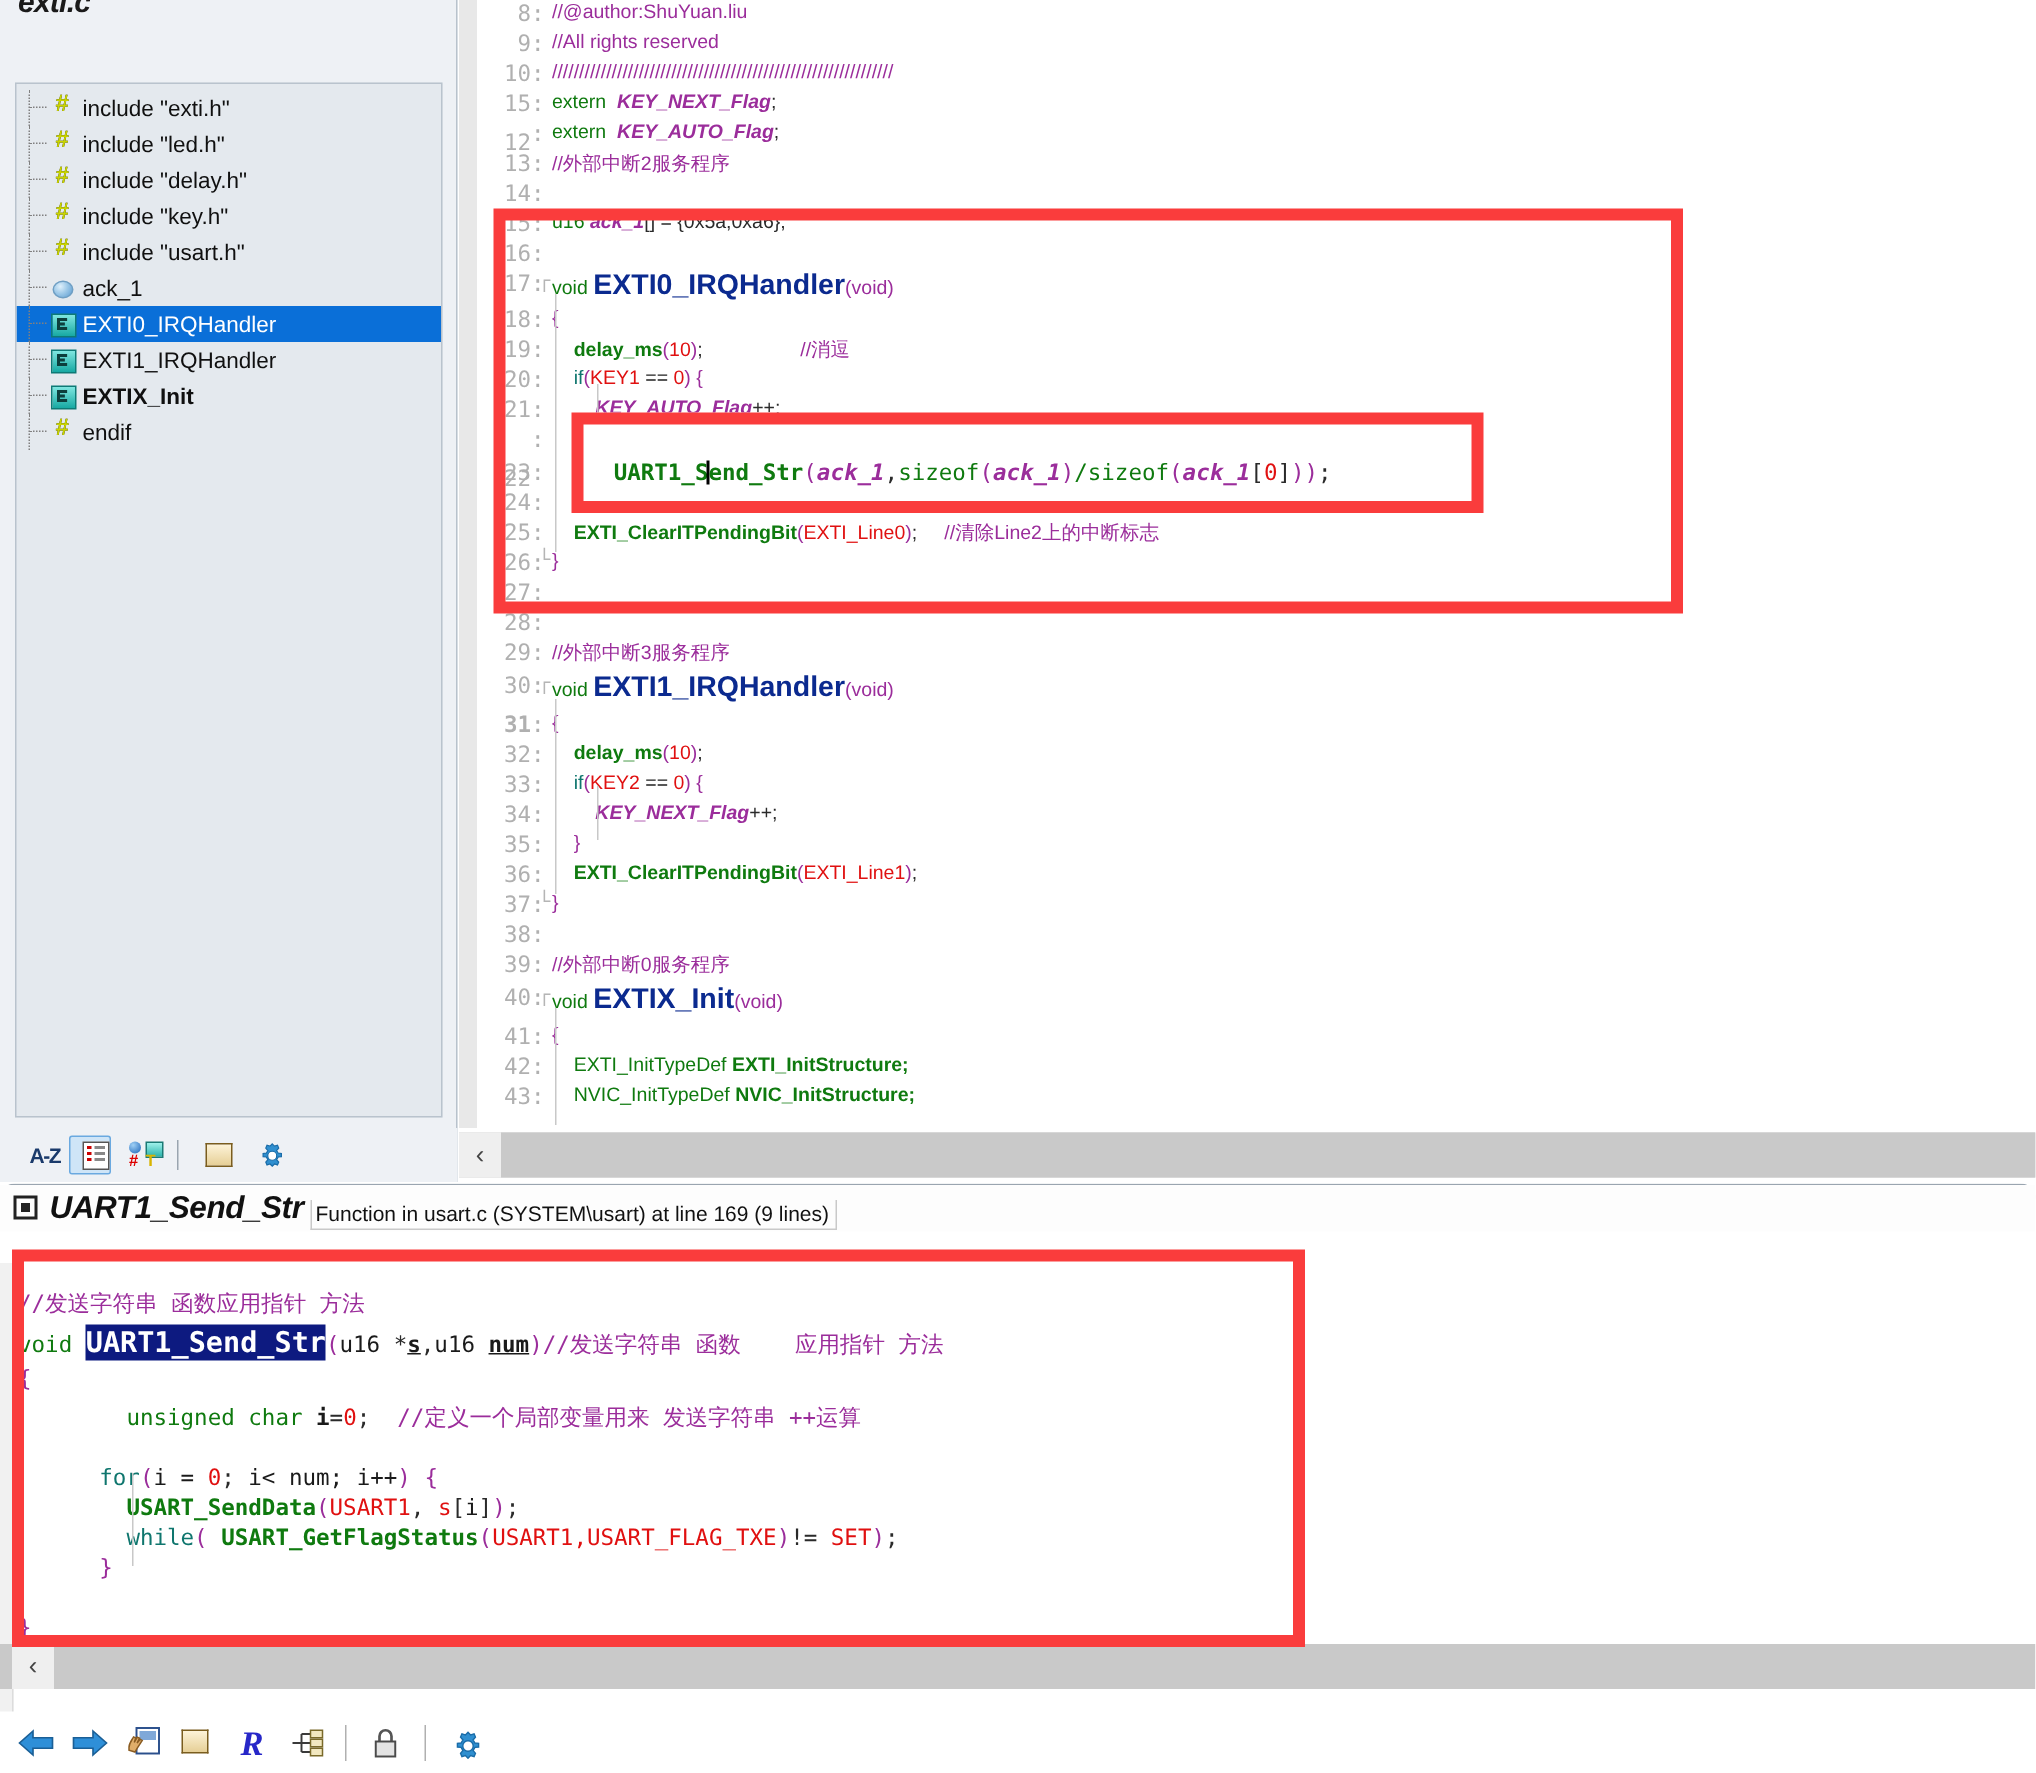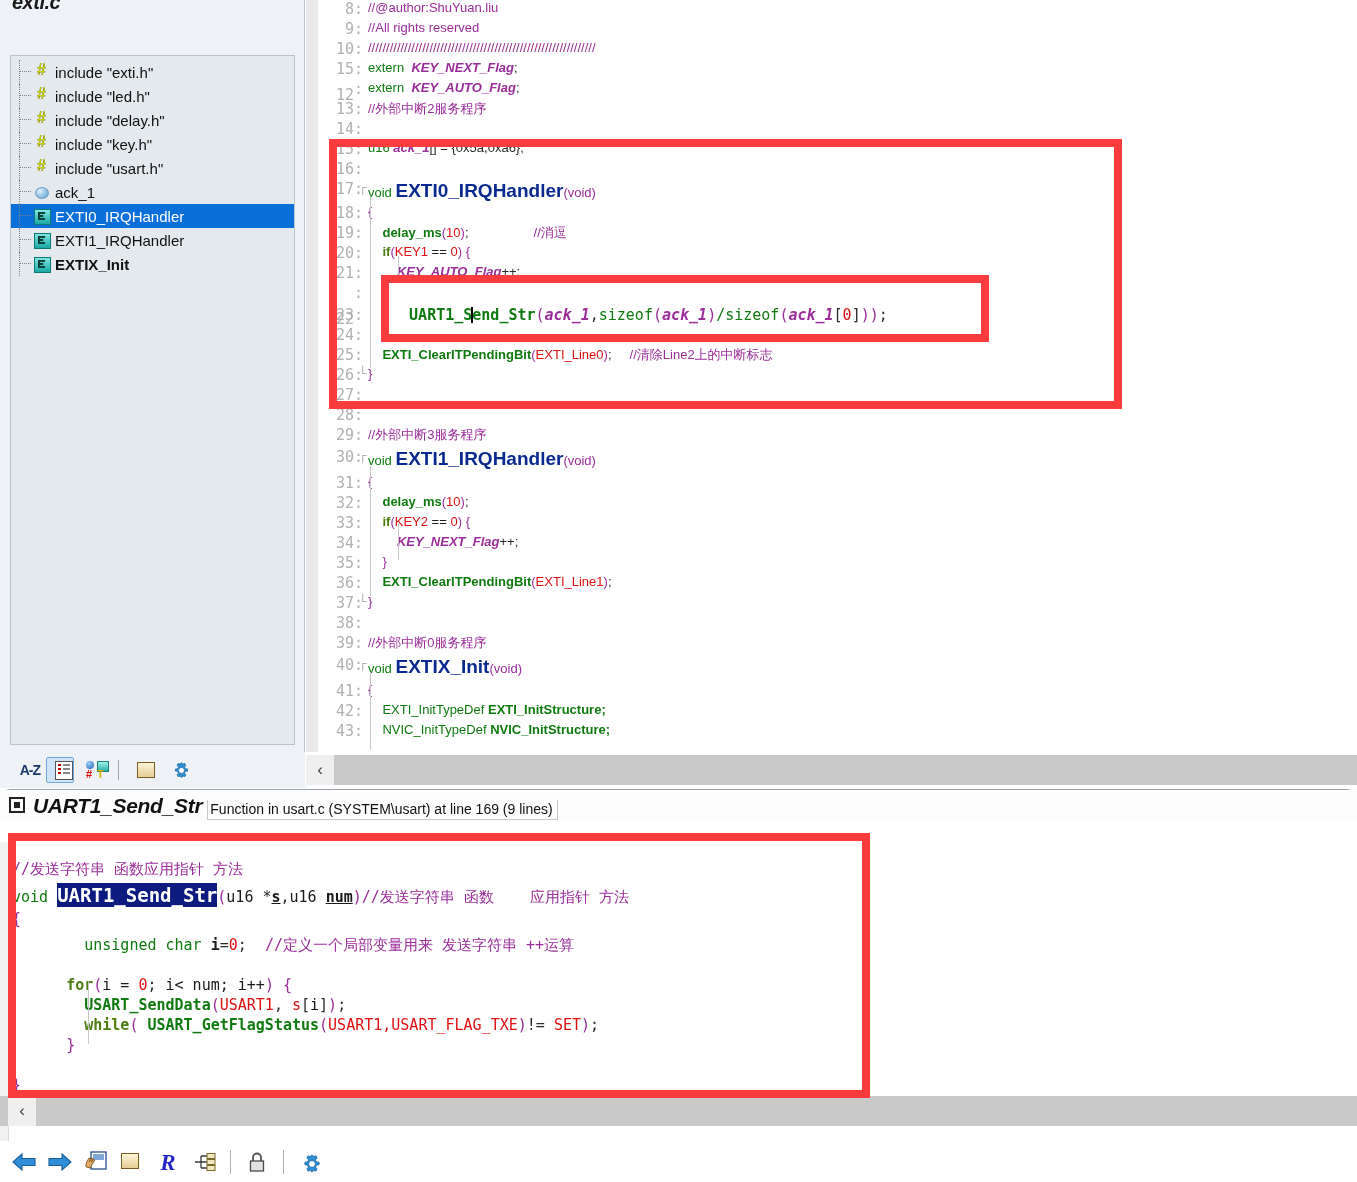--- a/index.html
+++ b/index.html
@@ -142,21 +142,21 @@
   .ed-strip{
     position:absolute;left:0;top:0;width:12px;height:752px;background:#e8e8e8;
   }
   .ln{position:absolute;left:0;width:48px;text-align:right;color:#b0b0b0;
       font-family:"DejaVu Sans Mono", monospace;font-size:15px;}
   .cl{position:absolute;left:62px;white-space:pre;}
   .fold{position:absolute;left:53px;width:10px;color:#b5b5b5;font-family:"DejaVu Sans Mono",monospace;font-size:13px;}
 
   
   .t-cmt{color:#9b2d9b;}
-  .t-kw{color:#4d7c0f;font-weight:bold;margin-top:12px;}
+  .t-kw{color:#0f766e;font-weight:normal;margin-top:12px;}
   .t-type{color:#0f7a0f;}
   .t-fn{color:#0f7a0f;font-weight:bold;}
   .t-fnbig{color:#0b2a8f;font-weight:bold;font-size:19px;}
   .t-num{color:#e01010;}
   .t-mac{color:#e01010;}
   .t-var{color:#9b2d9b;font-style:italic;font-weight:bold;}
   .t-pun{color:#2a2a2a;}
   .t-paren{color:#9b2d9b;}
   .t-plain{color:#1a1a1a;}
 
@@ -303,20 +303,26 @@
           <span class="vline"></span>
           <span class="dotline"></span>
           <span class="ico ico-fn"></span>
           <span class="tree-label">EXTI1_IRQHandler</span>
         </div>
         <div class="tree-row">
           <span class="vline"></span>
           <span class="dotline"></span>
           <span class="ico ico-fn"></span>
           <span class="tree-label bold">EXTIX_Init</span>
+        </div>
+        <div class="tree-row">
+          <span class="vline"></span>
+          <span class="dotline"></span>
+          <span class="ico ico-hash"></span>
+          <span class="tree-label">endif</span>
         </div>
       </div>
 
     <div class="sb-toolbar">
       <div class="tb-btn">
         <span class="az">A-Z</span>
       </div>
       <div class="tb-btn active">
         <span class="icn-list">
           <i></i>
@@ -396,21 +402,21 @@
         <div class="fold" style="top: 366px;">└</div>
         <div class="ln" style="top: 386px;">27</div>
         <div class="ln" style="top: 386px; left: 48px; width: 8px; text-align: left;">:</div>
         <div class="ln" style="top: 406px;">28</div>
         <div class="ln" style="top: 406px; left: 48px; width: 8px; text-align: left;">:</div>
         <div class="ln" style="top: 426px;">29</div>
         <div class="ln" style="top: 426px; left: 48px; width: 8px; text-align: left;">:</div>
         <div class="ln" style="top: 448px;">30</div>
         <div class="ln" style="top: 448px; left: 48px; width: 8px; text-align: left;">:</div>
         <div class="fold" style="top: 448px;">┌</div>
-        <div class="ln" style="top: 474px;">31</div>
+        <div class="ln" style="top: 474px; font-weight: bold;">31</div>
         <div class="ln" style="top: 474px; left: 48px; width: 8px; text-align: left;">:</div>
         <div class="ln" style="top: 494px;">32</div>
         <div class="ln" style="top: 494px; left: 48px; width: 8px; text-align: left;">:</div>
         <div class="ln" style="top: 514px;">33</div>
         <div class="ln" style="top: 514px; left: 48px; width: 8px; text-align: left;">:</div>
         <div class="ln" style="top: 534px;">34</div>
         <div class="ln" style="top: 534px; left: 48px; width: 8px; text-align: left;">:</div>
         <div class="ln" style="top: 554px;">35</div>
         <div class="ln" style="top: 554px; left: 48px; width: 8px; text-align: left;">:</div>
         <div class="ln" style="top: 574px;">36</div>

